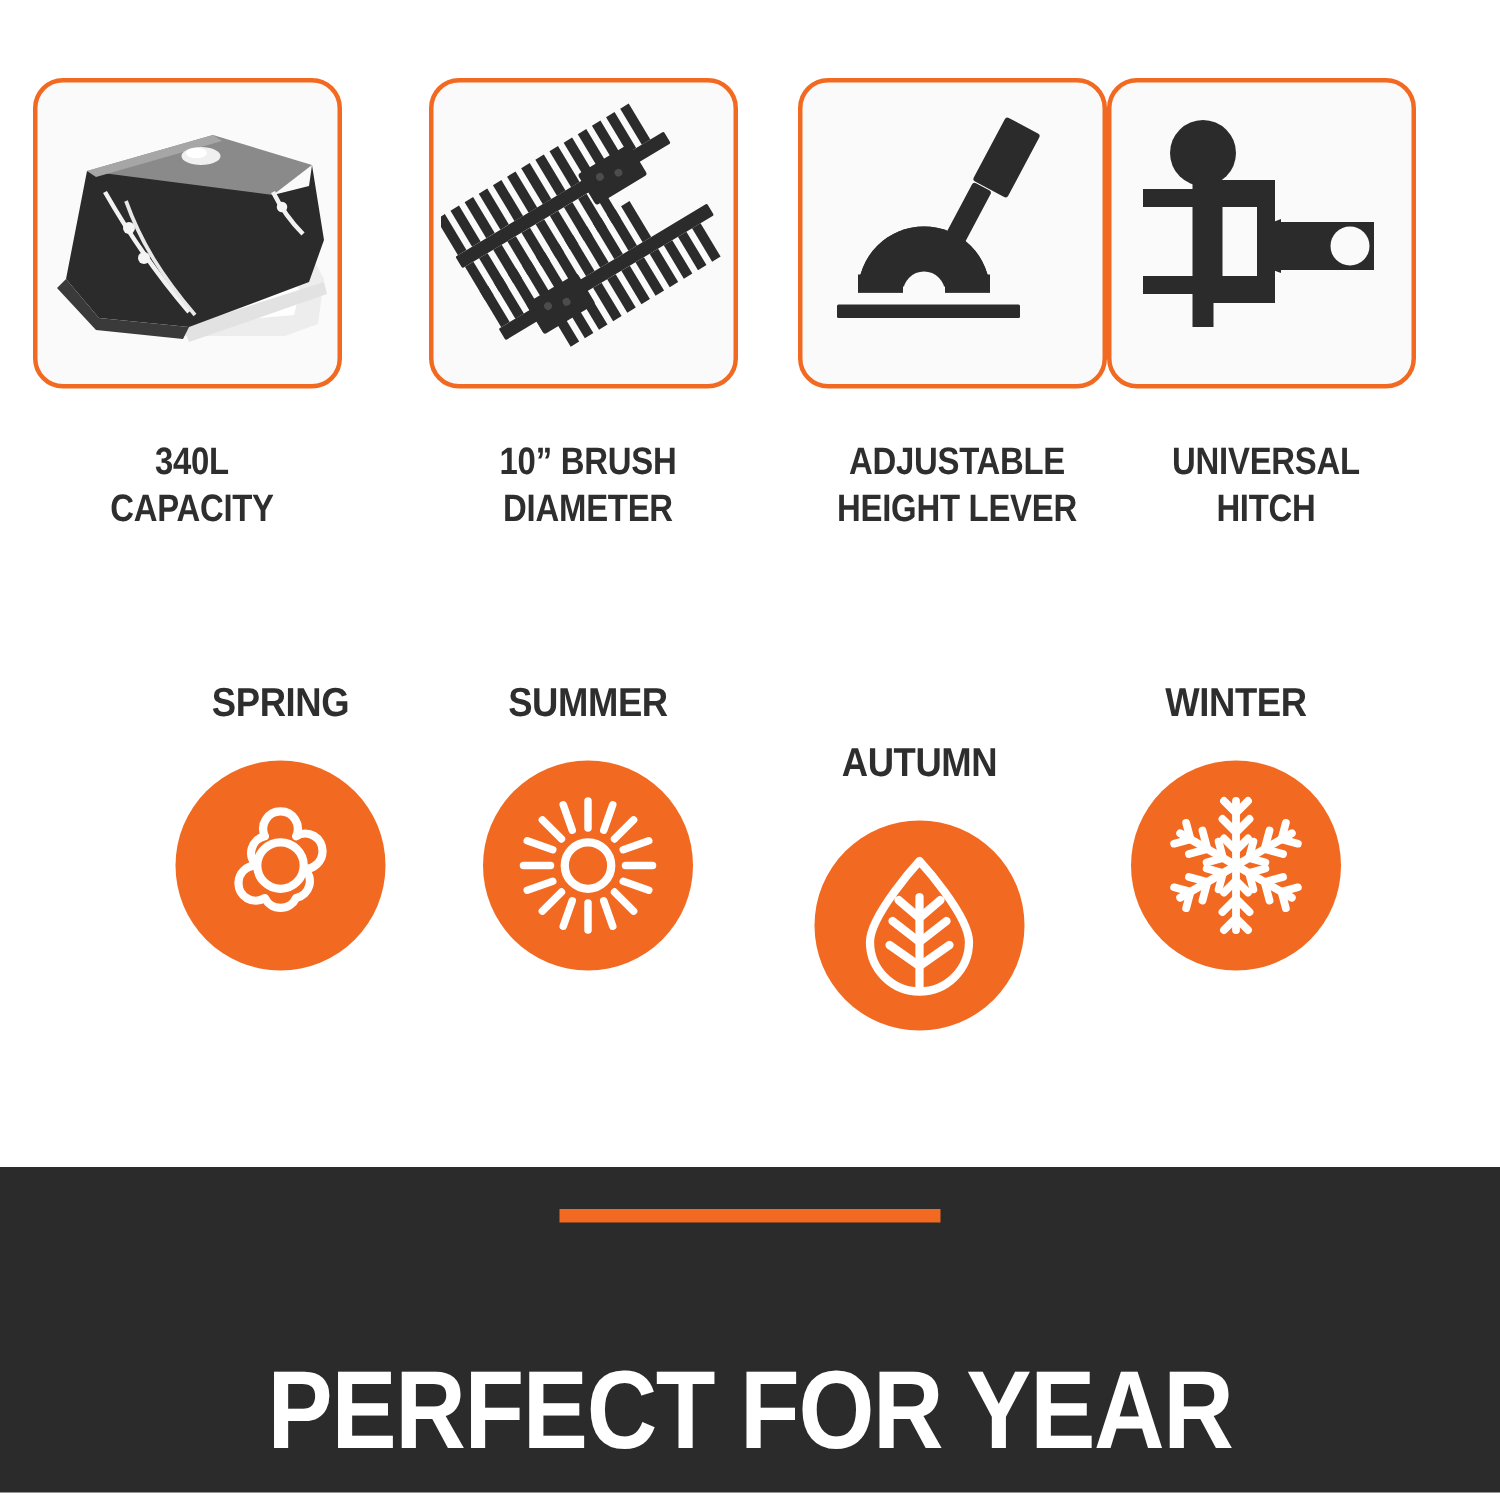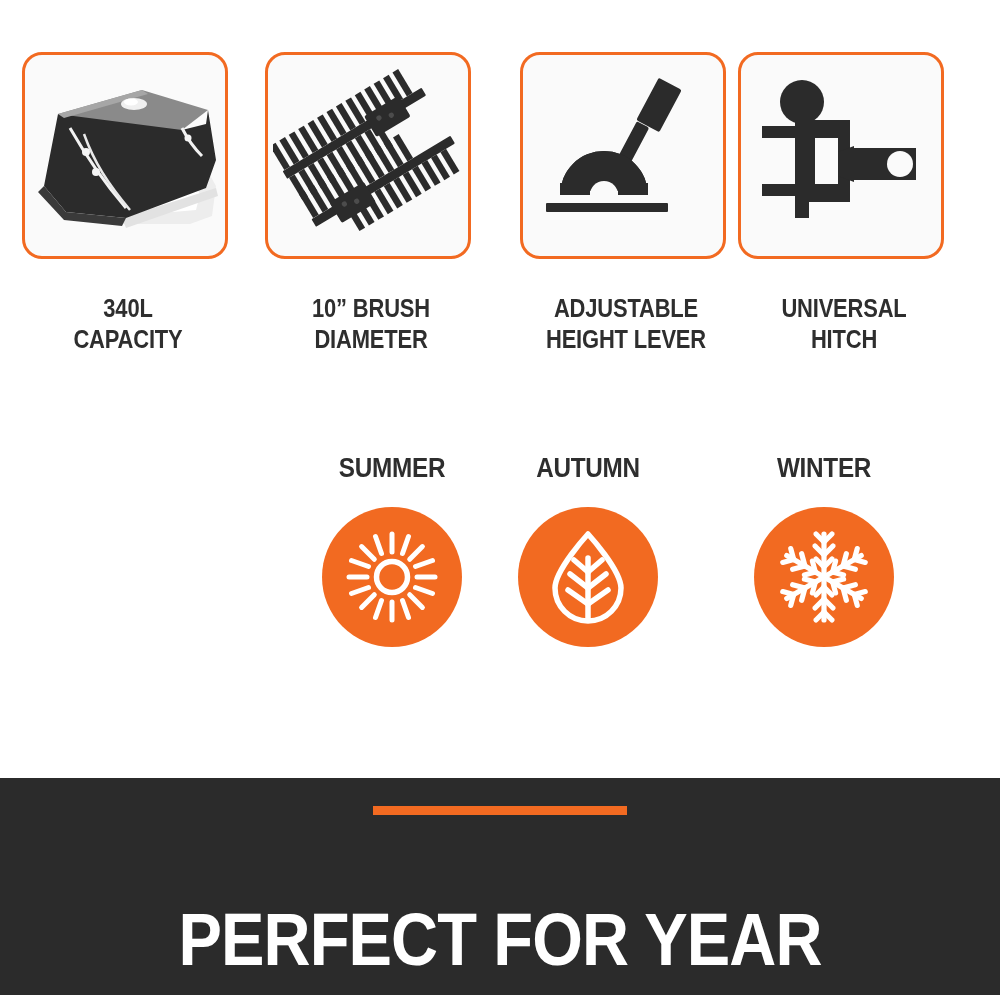--- a/index.html
+++ b/index.html
@@ -22,22 +22,22 @@
     top: 0;
     width: 912px;
     height: 380px;
   }
   .feature-cell {
     position: absolute;
     top: 52px;
     width: 212px;
   }
   .feature-cell.c0 { left: 22px; }
-  .feature-cell.c1 { left: 265px; }
-  .feature-cell.c2 { left: 520px; }
+  .feature-cell.c1 { left: 286px; }
+  .feature-cell.c2 { left: 532px; }
   .feature-cell.c3 { left: 738px; }
 
   .feature-box {
     width: 206px;
     height: 207px;
     border: 3px solid #F26A21;
     border-radius: 20px;
     background: #FAFAFA;
     box-sizing: border-box;
     display: flex;
@@ -69,21 +69,21 @@
     height: 240px;
   }
   .season-cell {
     position: absolute;
     top: 0;
     width: 200px;
     text-align: center;
   }
   .season-cell.s0 { left: 87px; }
   .season-cell.s1 { left: 292px; }
-  .season-cell.s2 { left: 488px; }
+  .season-cell.s2 { left: 513px; margin-top: 40px; }
   .season-cell.s3 { left: 724px; }
 
   .season-label {
     color: #2E2E2E;
     font-weight: 700;
     font-size: 27px;
     letter-spacing: -0.3px;
     line-height: 1;
     transform: scaleX(0.9);
     height: 30px;
@@ -296,20 +296,40 @@
         </g>
       </svg>
     </div>
     <div class="feature-label">UNIVERSAL
 HITCH</div>
   </div>
 </div>
 
 <div id="seasons-section">
 
+  <div class="season-cell s0">
+    <div class="season-label">SPRING</div>
+    <div class="season-circle">
+      <svg width="92" height="92" viewBox="0 0 92 92">
+        <g fill="none" stroke="#FFFFFF" stroke-width="5.5" stroke-linejoin="round">
+          <path d="M46 10
+                   a11.5 11.5 0 0 1 10.4 16.5
+                   a11.5 11.5 0 0 1 17.6 10.2
+                   a11.5 11.5 0 0 1 -12 11.4
+                   a11.5 11.5 0 0 1 -5.6 19.6
+                   a11.5 11.5 0 0 1 -20.8 0
+                   a11.5 11.5 0 0 1 -17.6 -10.2
+                   a11.5 11.5 0 0 1 12 -11.4
+                   a11.5 11.5 0 0 1 5.6 -19.6
+                   a11.5 11.5 0 0 1 10.4 -16.5 Z"></path>
+          <circle cx="46" cy="46" r="15.5"></circle>
+        </g>
+      </svg>
+    </div>
+  </div>
 
   <div class="season-cell s1">
     <div class="season-label">SUMMER</div>
     <div class="season-circle">
       <svg width="98" height="98" viewBox="0 0 98 98">
         <circle cx="49" cy="49" r="15.5" fill="none" stroke="#FFFFFF" stroke-width="5.5"></circle>
         <g stroke="#FFFFFF" stroke-width="5" stroke-linecap="round">
           <line x1="49" y1="6" x2="49" y2="24"></line>
           <line x1="49" y1="74" x2="49" y2="92"></line>
           <line x1="6" y1="49" x2="24" y2="49"></line>

